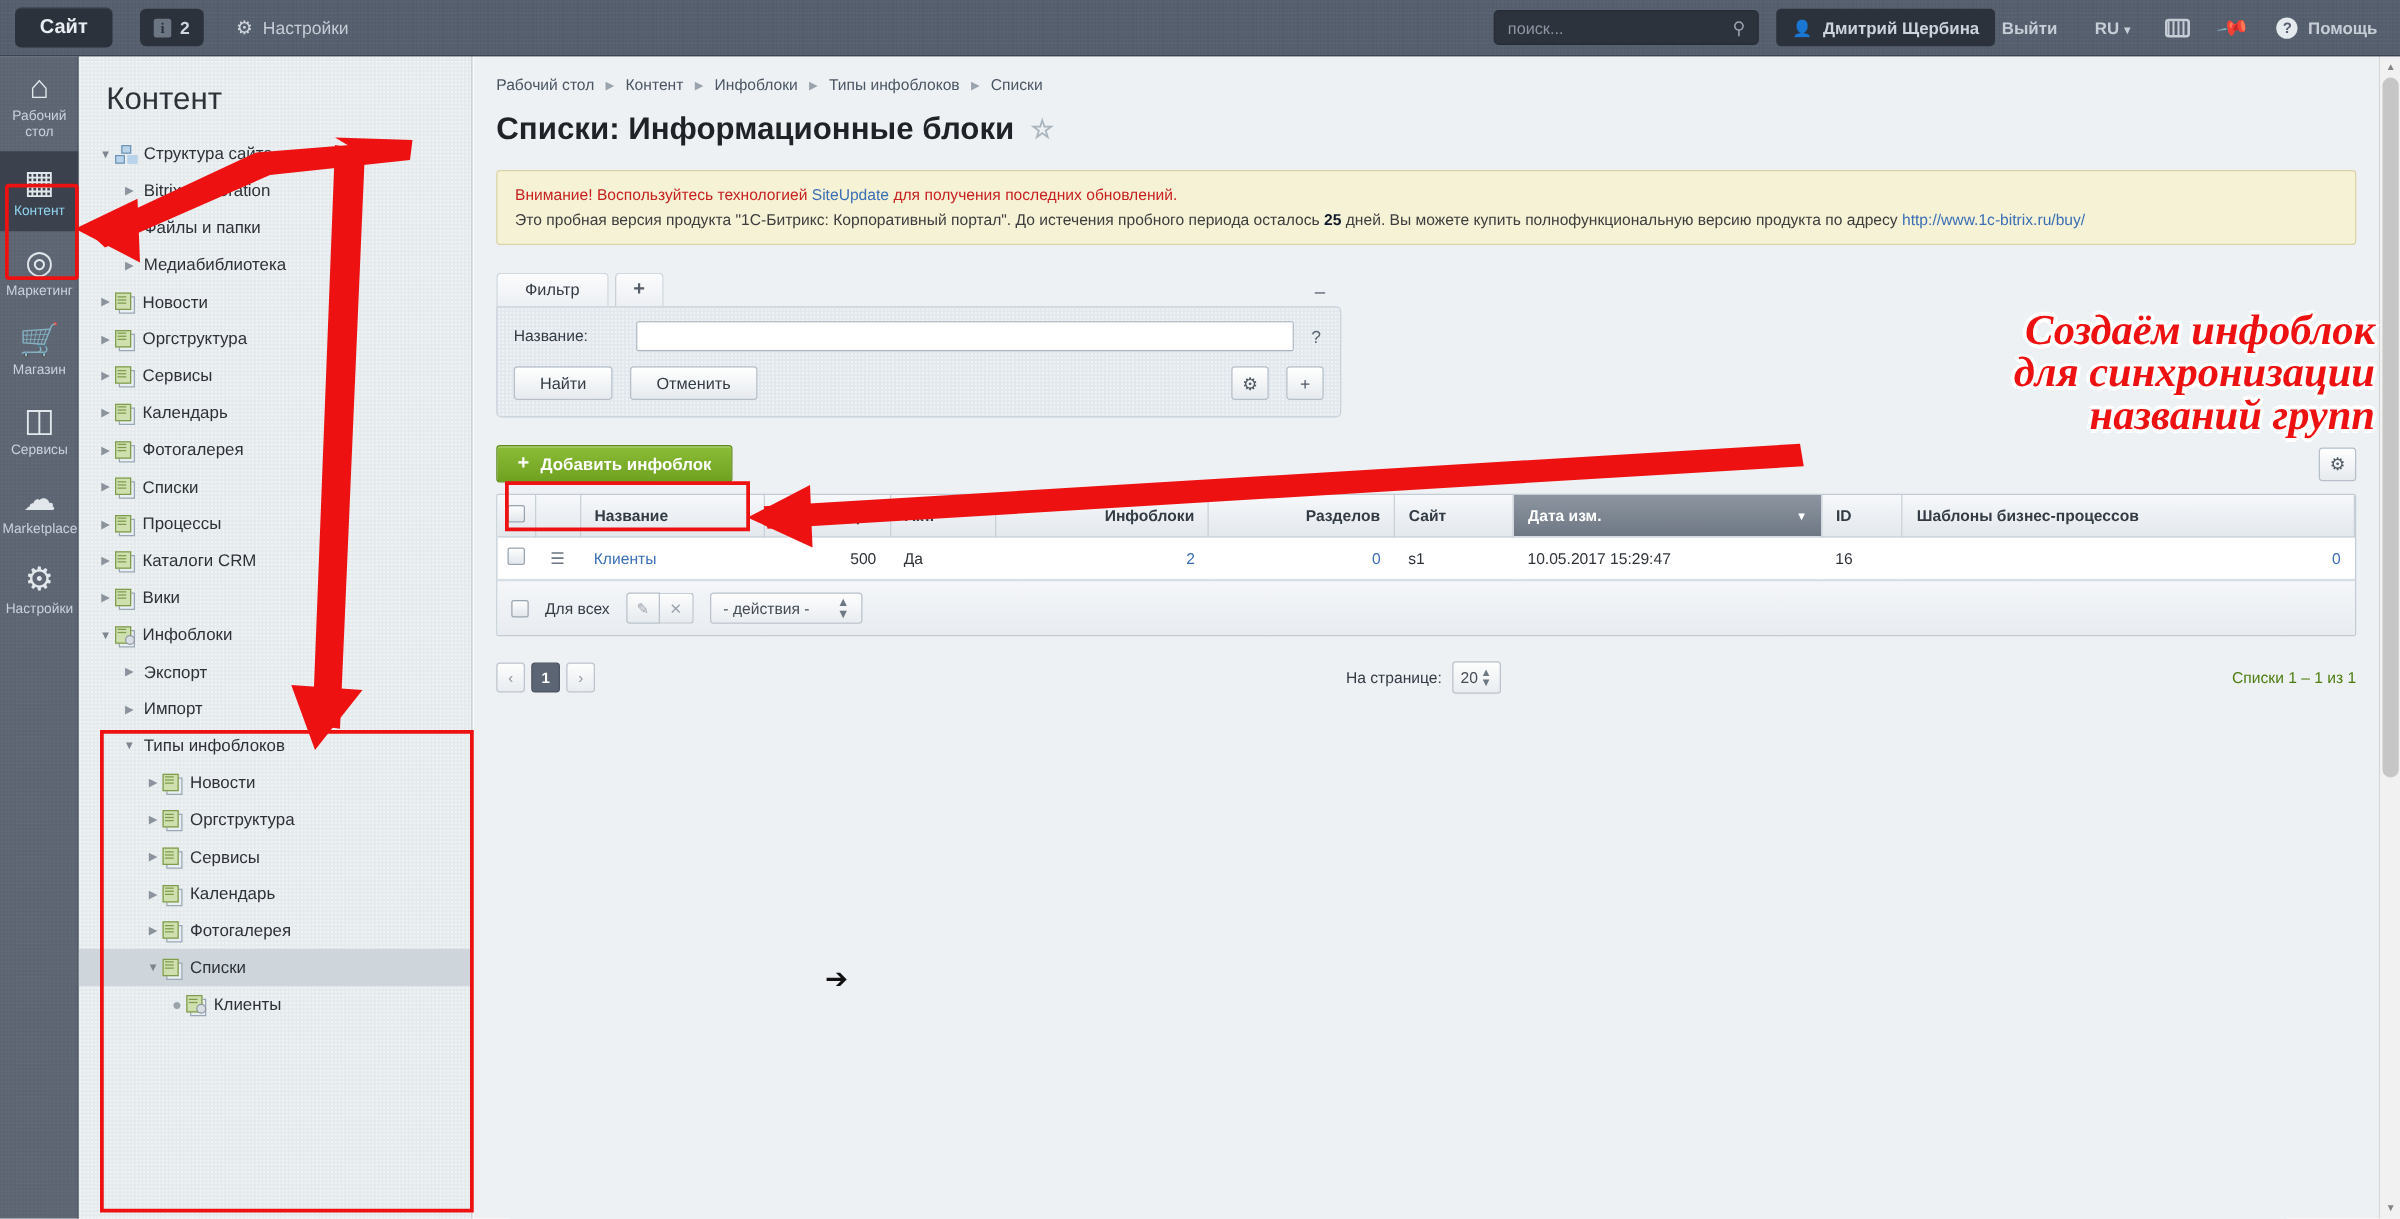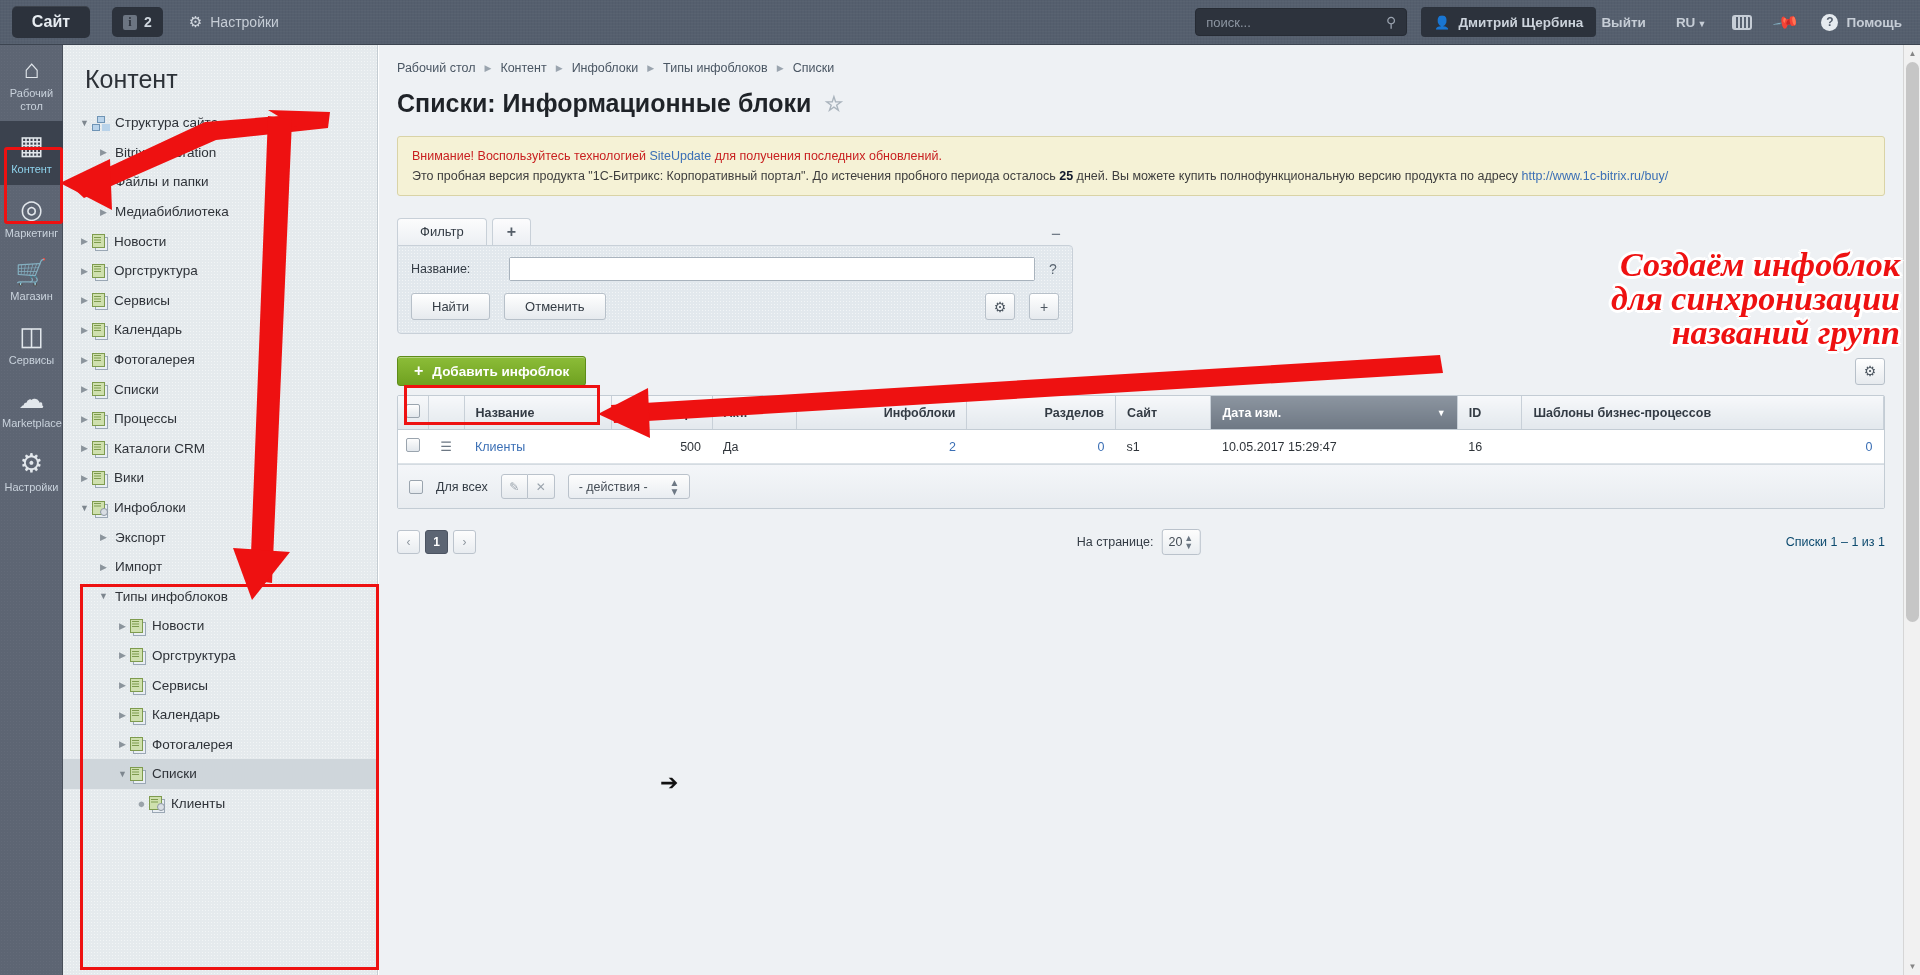--- a/index.html
+++ b/index.html
@@ -274,21 +274,21 @@
   }
   .pbtn.cur { background: #5c6573; color: #fff; border-color: #4b5361; font-weight: bold; }
   .per-page { position: absolute; left: 50%; transform: translateX(-52%); display: flex; align-items: center; gap: 8px; }
   .per-page .lbl { font-size: 12.5px; color: #333b44; }
   .pp-sel {
     height: 26px; min-width: 38px; border: 1px solid #bac2cb; border-radius: 3px;
     background: linear-gradient(#fdfdfd, #e9edf1); font-size: 12.5px; color: #444c55;
     display: flex; align-items: center; justify-content: space-between; padding: 0 6px; gap: 2px; cursor: pointer;
   }
   .pp-sel .updown { font-size: 9px; color: #6d7884; line-height: 8px; }
-  .pager .total { margin-left: auto; font-size: 12.5px; color: #0c4a6e; }
+  .pager .total { margin-left: auto; font-size: 12.5px; color: #4d7c0f; }
 
   
   .vscroll {
     position: absolute; top: 45px; right: 0; width: 17px; height: 930px;
     background: #f1f1f1; border-left: 1px solid #d6d6d6;
   }
   .vscroll .up, .vscroll .dn {
     width: 17px; height: 17px; display: flex; align-items: center; justify-content: center;
     font-size: 8px; color: #858585; background: #f1f1f1; cursor: pointer;
   }

